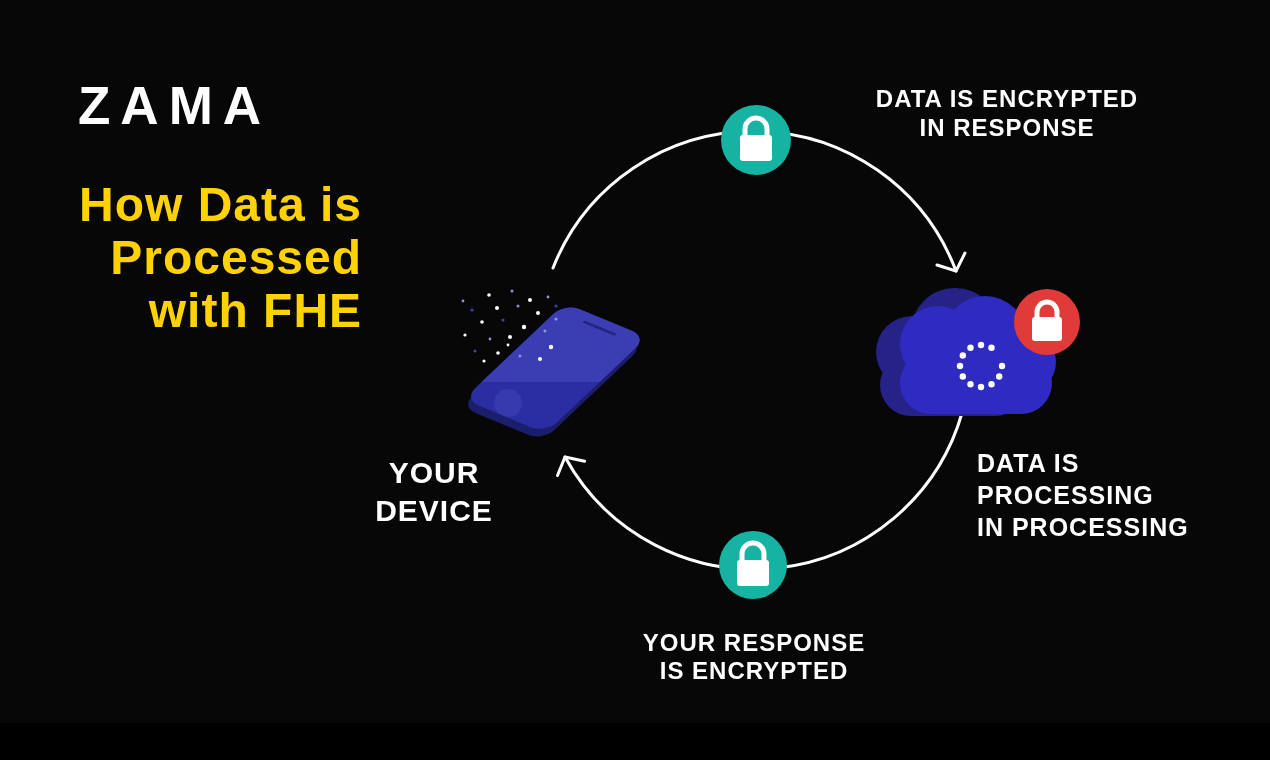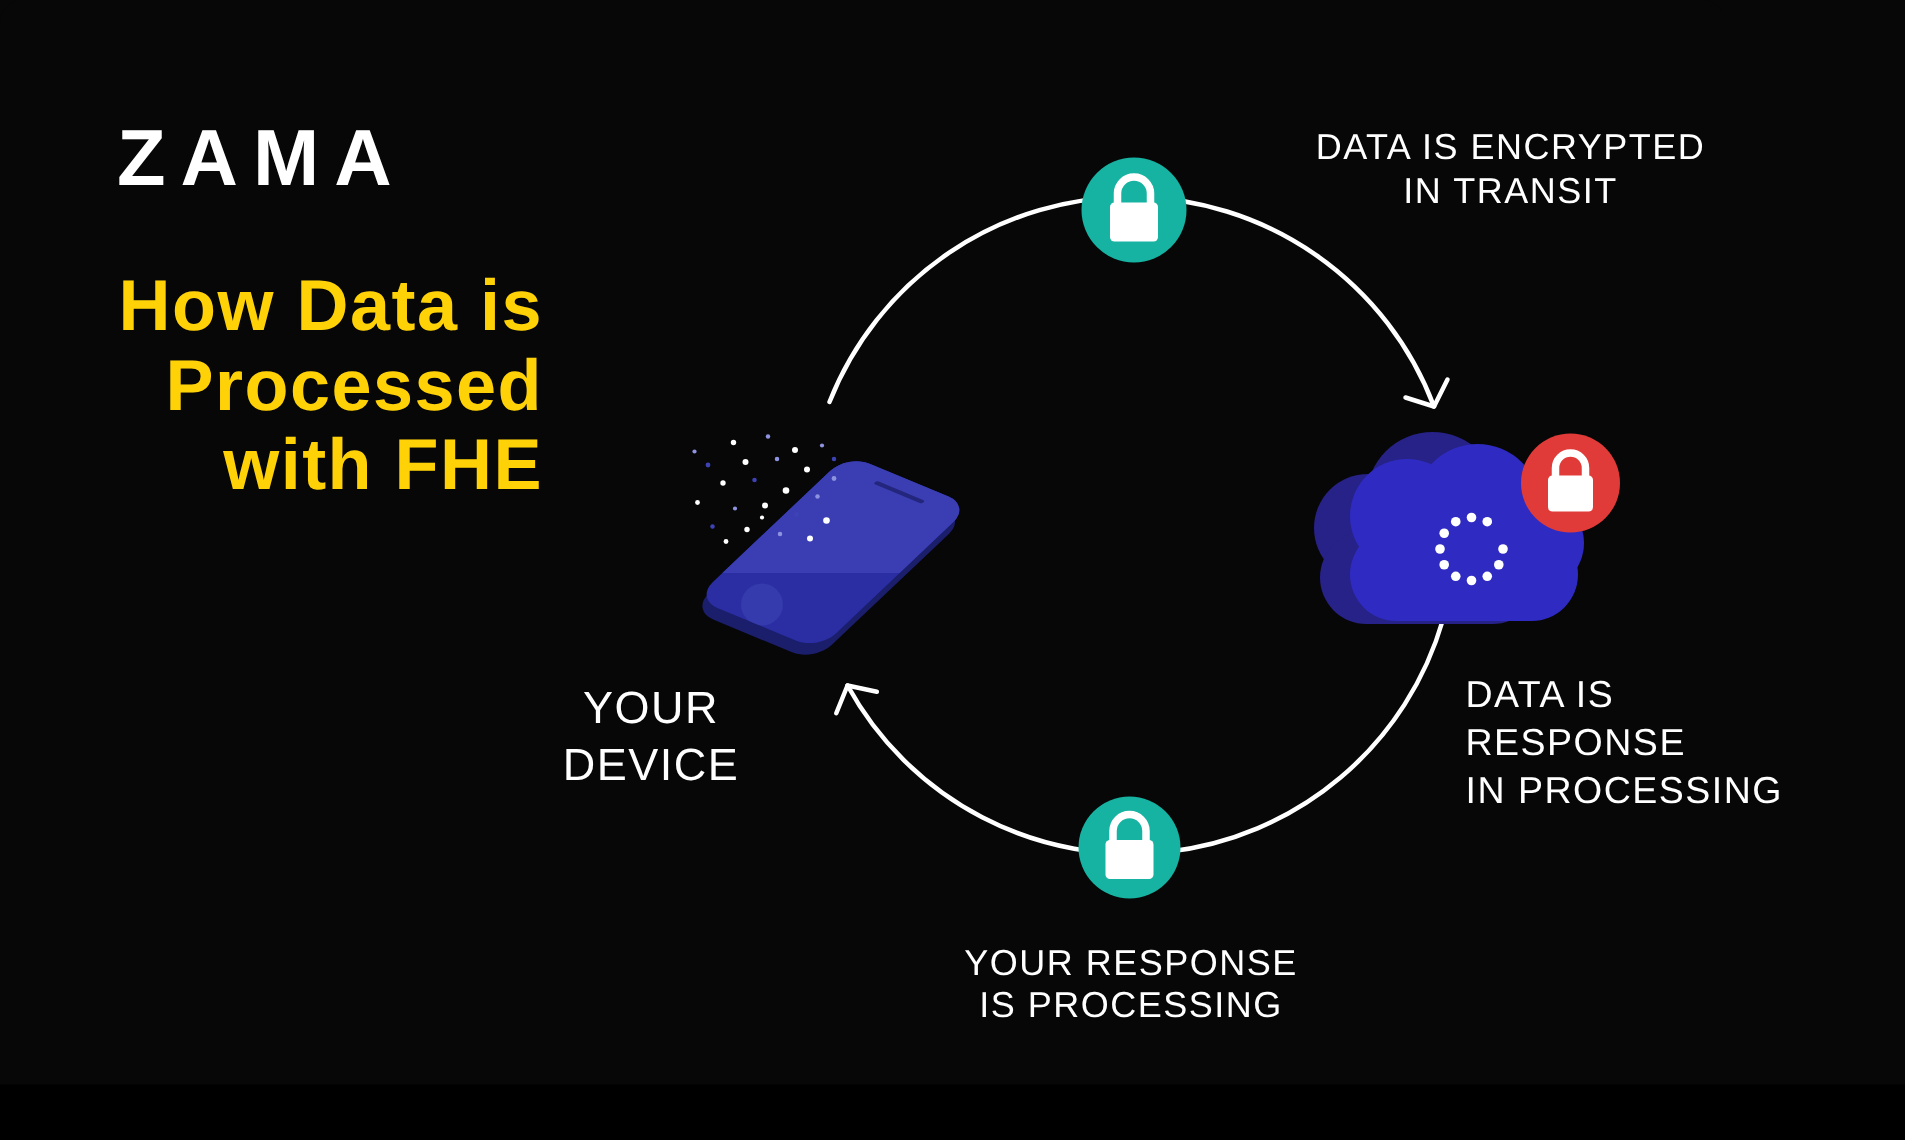--- a/index.html
+++ b/index.html
@@ -17,21 +17,21 @@
     font-size:53px;font-weight:700;letter-spacing:10px;line-height:48px;
   }
   .title{
     position:absolute;left:79px;top:178px;
     color:var(--title-yellow,#FFD208);
     font-size:48px;font-weight:700;line-height:53px;letter-spacing:1px;text-align:right;
   }
   .diagram-label{
     position:absolute;
     color:var(--label-white,#fff);
-    font-weight:400;font-size:24px;letter-spacing:1px;
+    font-weight:700;font-size:24px;letter-spacing:1px;
     white-space:nowrap;
   }
   .label-transit{left:1007px;top:84px;transform:translateX(-50%);text-align:center;line-height:29px;}
   .label-processing{left:977px;top:447px;text-align:left;line-height:32px;font-size:25px;}
   .label-device{left:434px;top:454px;transform:translateX(-50%);text-align:center;line-height:38px;font-size:30px;}
   .label-response{left:754px;top:629px;transform:translateX(-50%);text-align:center;line-height:28px;}
   svg.scene{position:absolute;left:0;top:0;}
 </style>
 </head>
 <body>
@@ -144,33 +144,33 @@
   <div class="logo">ZAMA</div>
 
   <div class="title">
     <div>How Data is</div>
     <div>Processed</div>
     <div>with FHE</div>
   </div>
 
   <div class="diagram-label label-transit">
     <div>DATA IS ENCRYPTED</div>
-    <div>IN TRANSIT</div>
+    <div>IN RESPONSE</div>
   </div>
 
   <div class="diagram-label label-processing">
     <div>DATA IS</div>
-    <div>RESPONSE</div>
+    <div>PROCESSING</div>
     <div>IN PROCESSING</div>
   </div>
 
   <div class="diagram-label label-device">
     <div>YOUR</div>
     <div>DEVICE</div>
   </div>
 
   <div class="diagram-label label-response">
     <div>YOUR RESPONSE</div>
-    <div>IS PROCESSING</div>
+    <div>IS ENCRYPTED</div>
   </div>
 
   <div class="bottom-band"></div>
 </div>
 
 </body></html>

